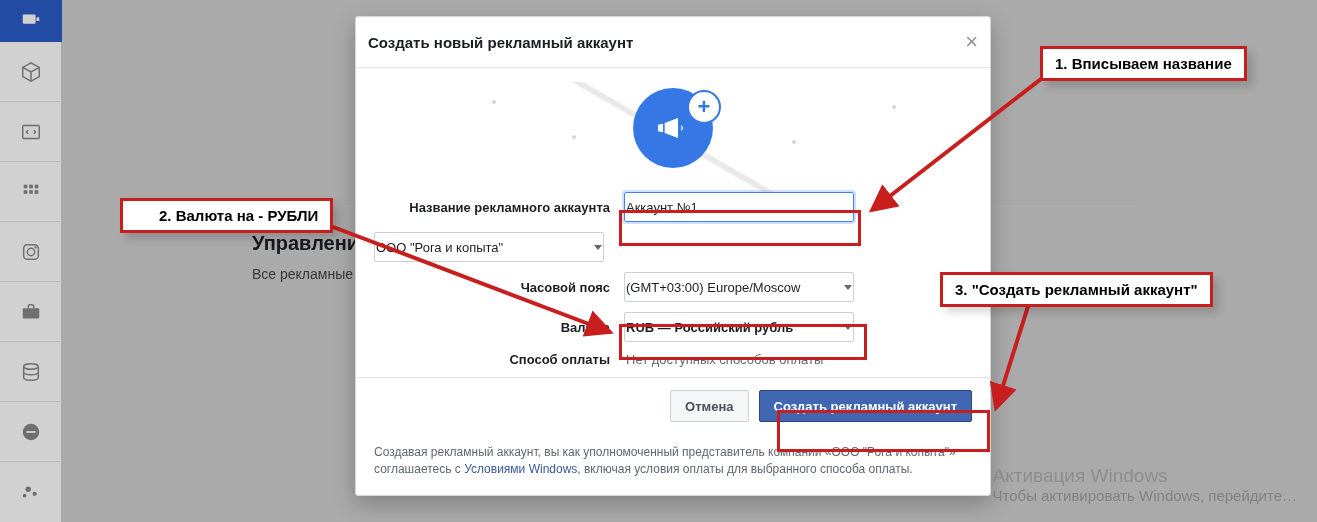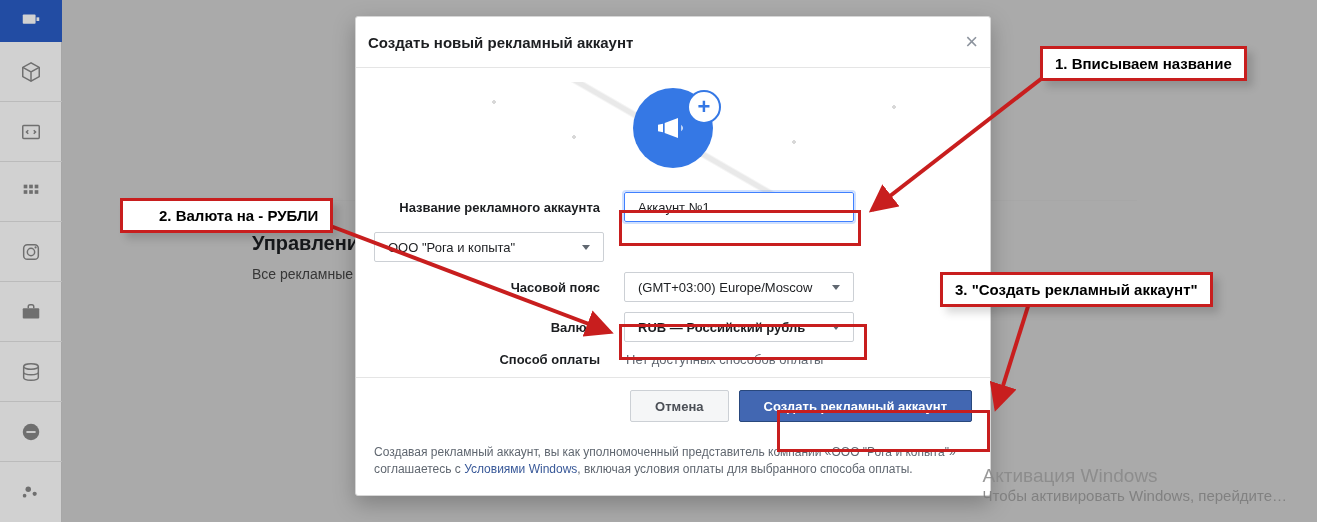--- a/index.html
+++ b/index.html
@@ -35,46 +35,46 @@
   .network-bg { position:absolute; inset:0; opacity:.25; background:
      radial-gradient(circle 2px at 120px 20px,#666 2px,transparent 2px),
      radial-gradient(circle 2px at 200px 55px,#666 2px,transparent 2px),
      radial-gradient(circle 2px at 300px 10px,#666 2px,transparent 2px),
      radial-gradient(circle 2px at 420px 60px,#666 2px,transparent 2px),
      radial-gradient(circle 2px at 520px 25px,#666 2px,transparent 2px),
      linear-gradient(30deg, transparent 49%, #aaa 49.5%, #aaa 50.5%, transparent 51%);
   }
 
   .form-row { display:flex; align-items:center; margin-bottom:10px; }
-  .form-label { width:250px; text-align:right; padding-right:24px; font-size:13px; color:#1c1e21; font-weight:bold; }
-  .form-control { width:230px; height:30px; border:1px solid #ccd0d5; border-radius:2px; padding:0 13px; font-size:13px; color:#1c1e21; background:#fff; display:flex; align-items:center; justify-content:space-between; }
+  .form-label { width:250px; text-align:right; padding-right:14px; font-size:13px; color:#1c1e21; font-weight:bold; }
+  .form-control { width:230px; height:30px; border:1px solid #ccd0d5; border-radius:2px; padding:0 1px; font-size:13px; color:#1c1e21; background:#fff; display:flex; align-items:center; justify-content:space-between; }
   .form-control.input { background:#fff; }
   .form-control .caret { border-left:4px solid transparent; border-right:4px solid transparent; border-top:5px solid #606770; }
   .static-value { font-size:13px; color:#606770; padding-left:2px; }
 
   .modal-footer { border-top:1px solid #e5e5e5; padding:12px 18px; display:flex; justify-content:flex-end; gap:10px; margin-top:10px; }
-  .btn { height:32px; padding:0 24px; font-size:13px; font-weight:bold; border-radius:2px; border:1px solid #ccd0d5; background:#f5f6f7; color:#4b4f56; cursor:pointer; display:flex; align-items:center; }
+  .btn { height:32px; padding:0 14px; font-size:13px; font-weight:bold; border-radius:2px; border:1px solid #ccd0d5; background:#f5f6f7; color:#4b4f56; cursor:pointer; display:flex; align-items:center; }
   .btn.primary { background:#4267b2; border-color:#29487d; color:#fff; }
 
   .modal-disclaimer { padding:10px 18px 16px 18px; font-size:12px; color:#606770; line-height:1.45; }
   .modal-disclaimer a { color:#385898; text-decoration:none; }
 
   
   .anno { position:absolute; background:#fff; border:3px solid #c81e1e; padding:6px 12px; font-size:15px; font-weight:bold; color:#000; white-space:nowrap; box-shadow:6px 6px 8px rgba(0,0,0,.15); z-index:500; }
 
   
   .hl { position:absolute; border:3px solid #c81e1e; z-index:400; pointer-events:none; }
 
   
   .arrows { position:absolute; inset:0; z-index:450; pointer-events:none; }
   .arrows line { stroke:#c81e1e; stroke-width:4; }
   .arrows polygon { fill:#c81e1e; }
 
   
-  .wm { position:absolute; right:30px; bottom:18px; text-align:left; color:#7a7a7a; font-size:15px; opacity:.85; z-index:5; }
+  .wm { position:absolute; right:20px; bottom:18px; text-align:left; color:#7a7a7a; font-size:15px; opacity:.85; z-index:5; }
   .wm-title { font-size:19px; color:#888; }
 </style>
 </head>
 <body>
 
 <div class="sidebar">
   <div class="sidebar-item active">
     <svg viewBox="0 0 24 24">
         <rect x="3" y="5" width="14" height="10" rx="1"></rect>
         <rect x="18" y="8" width="3" height="4"></rect>

